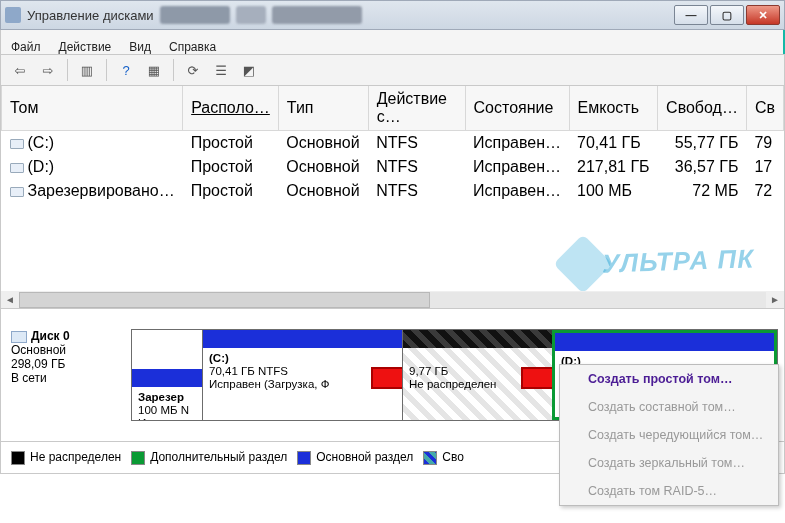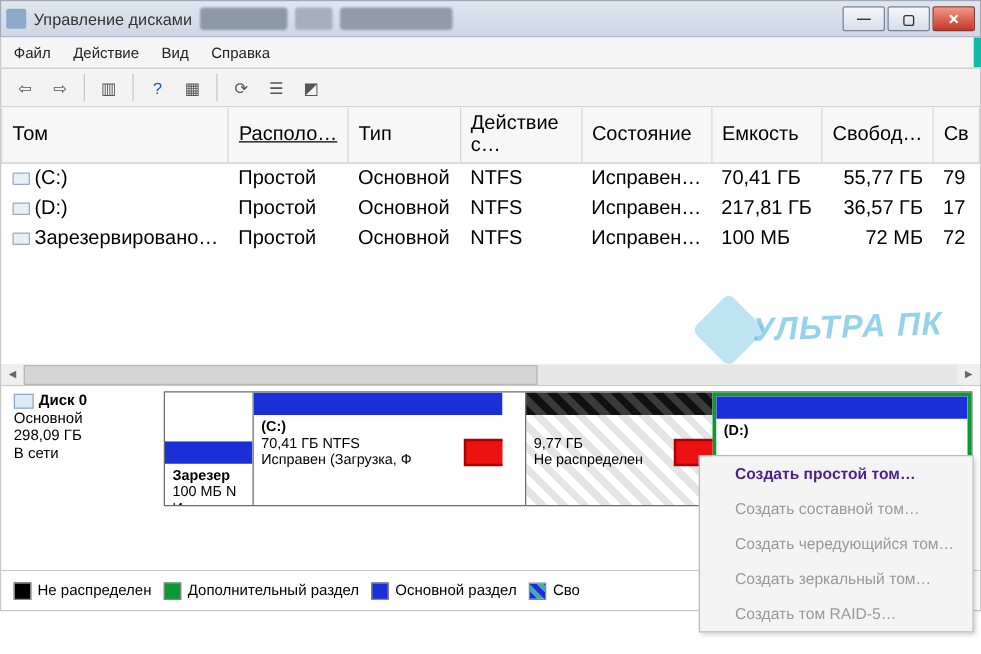--- a/index.html
+++ b/index.html
@@ -9,52 +9,52 @@
 .titlebar .app-icon { width: 16px; height: 16px; background: #8ea8c9; border-radius: 2px; }
 .titlebar .blur { height: 18px; border-radius: 3px; filter: blur(1px); }
 .b1 { width: 70px; background: #8e99a8; }
 .b2 { width: 30px; background: #a6afbd; }
 .b3 { width: 90px; background: #929ba9; }
 .titlebar .spacer { flex: 1; }
 .winbtns { display: flex; gap: 2px; }
 .winbtn { width: 34px; height: 20px; border: 1px solid #7a8594; border-radius: 2px; background: linear-gradient(#f4f7fb,#d6dfea); display: flex; align-items: center; justify-content: center; font-size: 11px; font-weight: bold; color: #333; }
 .winbtn.close { background: linear-gradient(#e98, #c53727); color: #fff; border-color: #8b3a30; }
 
-.menubar { height: 24px; display: flex; align-items: center; gap: 18px; padding: 0 10px; font-size: 12px; color: #222; border-left: 1px solid #c9c9c9; border-right: 6px solid #14b8a6; background: #f5f5f5; }
+.menubar { height: 24px; display: flex; align-items: flex-end; gap: 18px; padding: 0 10px; font-size: 12px; color: #222; border-left: 1px solid #c9c9c9; border-right: 2px solid #14b8a6; background: #f5f5f5; }
 .menubar span { cursor: default; }
 
 .toolbar { height: 32px; display: flex; align-items: center; gap: 6px; padding: 0 8px; background: #f3f3f3; border: 1px solid #c9c9c9; }
 .tbtn { width: 22px; height: 22px; border: 1px solid transparent; display: flex; align-items: center; justify-content: center; font-size: 13px; color: #555; border-radius: 2px; }
 .tsep { width: 1px; height: 22px; background: #c9c9c9; margin: 0 2px; }
 
 .grid-wrap { border-left: 1px solid #c9c9c9; border-right: 1px solid #c9c9c9; height: 205px; overflow: hidden; background: #fff; position: relative; }
 table.volumes { border-collapse: collapse; width: 100%; font-size: 16px; }
 table.volumes th { text-align: left; font-weight: normal; padding: 4px 8px; border: 1px solid #d8d8d8; background: #f7f7f7; border-top: none; }
 table.volumes td { padding: 3px 8px; white-space: nowrap; }
 .vol-icon { display:inline-block; width:14px; height:10px; background:#e8eff8; border:1px solid #9ab; border-radius:1px; margin-right:4px; vertical-align:middle; }
 .watermark { position:absolute; right:30px; bottom:14px; font-size:26px; font-weight:800; font-style:italic; color:#2fa7d6; opacity:.5; transform:rotate(-2deg); letter-spacing:1px; }
 .wm-badge { position:absolute; right:180px; bottom:6px; width:42px; height:42px; background:#46b2de; opacity:.35; transform:rotate(45deg); border-radius:6px; }
 
 .hscroll { height: 18px; border:1px solid #c9c9c9; border-top:none; display:flex; align-items:center; background:#efefef; }
 .hscroll .arrow { width:18px; height:16px; display:flex; align-items:center; justify-content:center; color:#666; font-size:10px; }
 .hscroll .track { flex:1; height:16px; background:#e7e7e7; position:relative; }
 .hscroll .thumb { position:absolute; left:0; top:0; width:55%; height:100%; background:#d4d4d4; border:1px solid #b8b8b8; }
 
-.disk-area { border:1px solid #c9c9c9; border-top:none; padding: 0 6px 6px 6px; display:flex; gap:4px; height:148px; background:#fff; }
+.disk-area { border:1px solid #c9c9c9; border-top:none; padding: 16px 6px 6px 6px; display:flex; gap:4px; height:133px; background:#fff; }
 .disk-info { width:120px; font-size:12px; padding:4px 4px; }
 .disk-info .dicon { display:inline-block; width:16px; height:12px; background:#dde9f6; border:1px solid #8ea8c9; margin-right:4px; vertical-align:middle; }
 .disk-info b { font-weight:600; }
 .parts { flex:1; border:1px solid #6c6c6c; display:flex; align-items:stretch; height:92px; margin-top:4px; position:relative; }
 .part { border-left:1px solid #6c6c6c; padding:4px 6px; font-size:11.5px; position:relative; overflow:hidden; }
 .part:first-child { border-left:none; }
 .part .stripe { height:18px; margin:-4px -6px 4px -6px; }
 .stripe.blue { background:#1b2fd9; }
 .stripe.black { background:#111; background-image: repeating-linear-gradient(45deg, #111 0 6px, #3a3a3a 6px 12px); }
 .stripe.green-border { background:#1b2fd9; }
-.part.unalloc { background: repeating-linear-gradient(45deg, #fff 0 6px, #e5e5e5 6px 12px); margin-left: 18px; }
+.part.unalloc { background: repeating-linear-gradient(45deg, #fff 0 6px, #e5e5e5 6px 12px); }
 .part.green { border:3px solid #0a9a34; }
 .part label { display:block; margin-top:1px; }
 
 .red-arrow { position:absolute; top:24px; width:70px; height:48px; z-index:3; }
 .red-arrow svg { width:100%; height:100%; }
 
 .ctxmenu { position:absolute; right:6px; top:364px; width:220px; background:#f4f4f4; border:1px solid #bcbcbc; box-shadow:2px 2px 4px rgba(0,0,0,.2); font-size:12.5px; z-index:5; }
 .ctxmenu .item { padding:7px 12px 7px 28px; color:#999; }
 .ctxmenu .item.enabled { color:#4c1d95; font-weight:600; }
 

